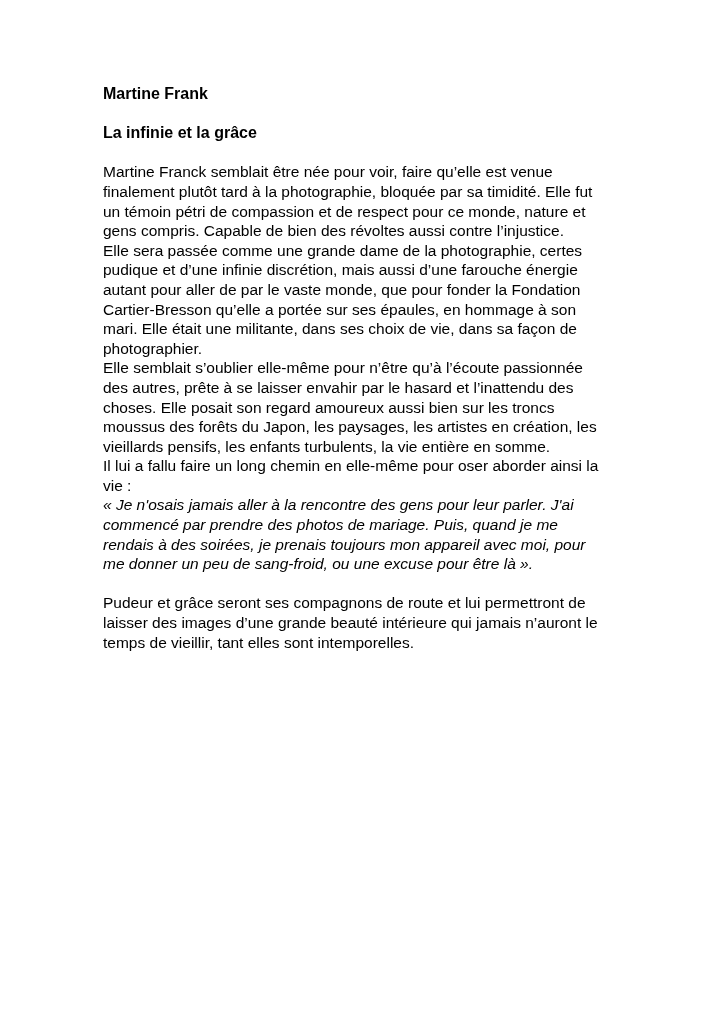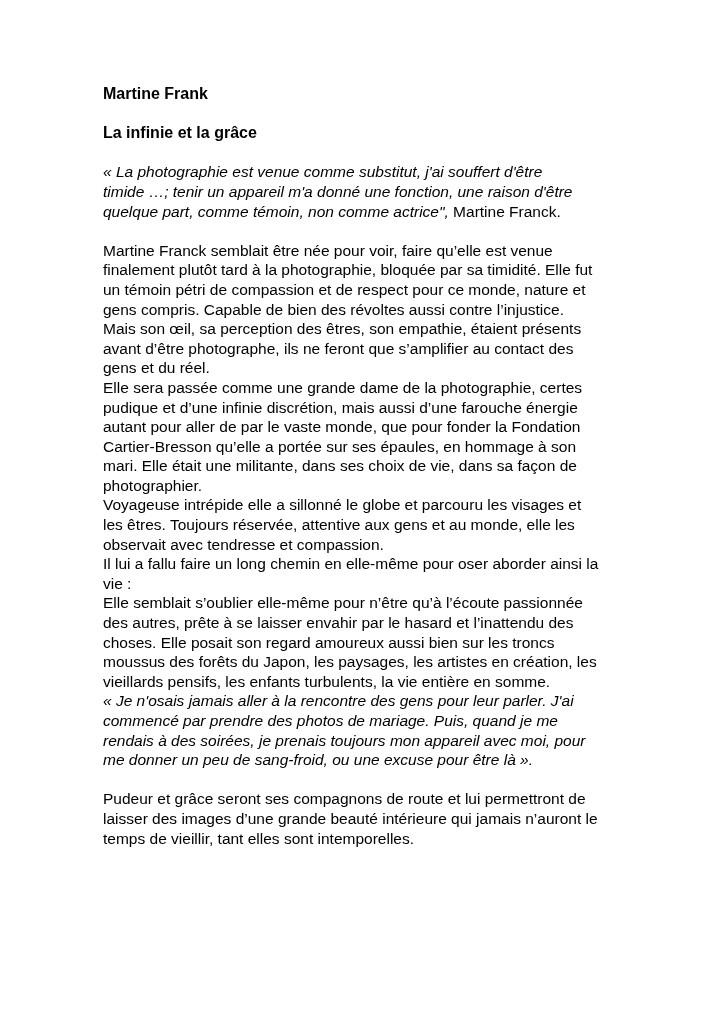--- a/index.html
+++ b/index.html
@@ -43,48 +43,39 @@
 </style>
 </head>
 <body>
 
 <div class="doc-page">
 
   <p class="block heading">Martine Frank</p>
 
   <p class="block heading gap">La infinie et la grâce</p>
 
-  <p class="block gap"><span class="italic">« La photographie est venue comme substitut, j'ai souffert d'être
-timide …; tenir un appareil m'a donné une fonction, une raison d'être
-quelque part, comme témoin, non comme actrice",</span><span class="upright"> Martine Franck.</span></p>
 
   <div class="gap">
     <p class="block">Martine Franck semblait être née pour voir, faire qu’elle est venue
 finalement plutôt tard à la photographie, bloquée par sa timidité. Elle fut
 un témoin pétri de compassion et de respect pour ce monde, nature et
 gens compris. Capable de bien des révoltes aussi contre l’injustice.</p>
-    <p class="block">Mais son œil, sa perception des êtres, son empathie, étaient présents
-avant d’être photographe, ils ne feront que s’amplifier au contact des
-gens et du réel.</p>
     <p class="block">Elle sera passée comme une grande dame de la photographie, certes
 pudique et d’une infinie discrétion, mais aussi d’une farouche énergie
 autant pour aller de par le vaste monde, que pour fonder la Fondation
 Cartier-Bresson qu’elle a portée sur ses épaules, en hommage à son
 mari. Elle était une militante, dans ses choix de vie, dans sa façon de
 photographier.</p>
-    <p class="block">Voyageuse intrépide elle a sillonné le globe et parcouru les visages et
-les êtres. Toujours réservée, attentive aux gens et au monde, elle les
-observait avec tendresse et compassion.</p>
-    <p class="block">Il lui a fallu faire un long chemin en elle-même pour oser aborder ainsi la
-vie :</p>
     <p class="block">Elle semblait s’oublier elle-même pour n’être qu’à l’écoute passionnée
 des autres, prête à se laisser envahir par le hasard et l’inattendu des
 choses. Elle posait son regard amoureux aussi bien sur les troncs
 moussus des forêts du Japon, les paysages, les artistes en création, les
 vieillards pensifs, les enfants turbulents, la vie entière en somme.</p>
+    <p class="block">Il lui a fallu faire un long chemin en elle-même pour oser aborder ainsi la
+vie :</p>
     <p class="block italic">« Je n'osais jamais aller à la rencontre des gens pour leur parler. J'ai
 commencé par prendre des photos de mariage. Puis, quand je me
 rendais à des soirées, je prenais toujours mon appareil avec moi, pour
 me donner un peu de sang-froid, ou une excuse pour être là ».</p>
   </div>
 
   <p class="block gap">Pudeur et grâce seront ses compagnons de route et lui permettront de
 laisser des images d’une grande beauté intérieure qui jamais n’auront le
 temps de vieillir, tant elles sont intemporelles.</p>
 

